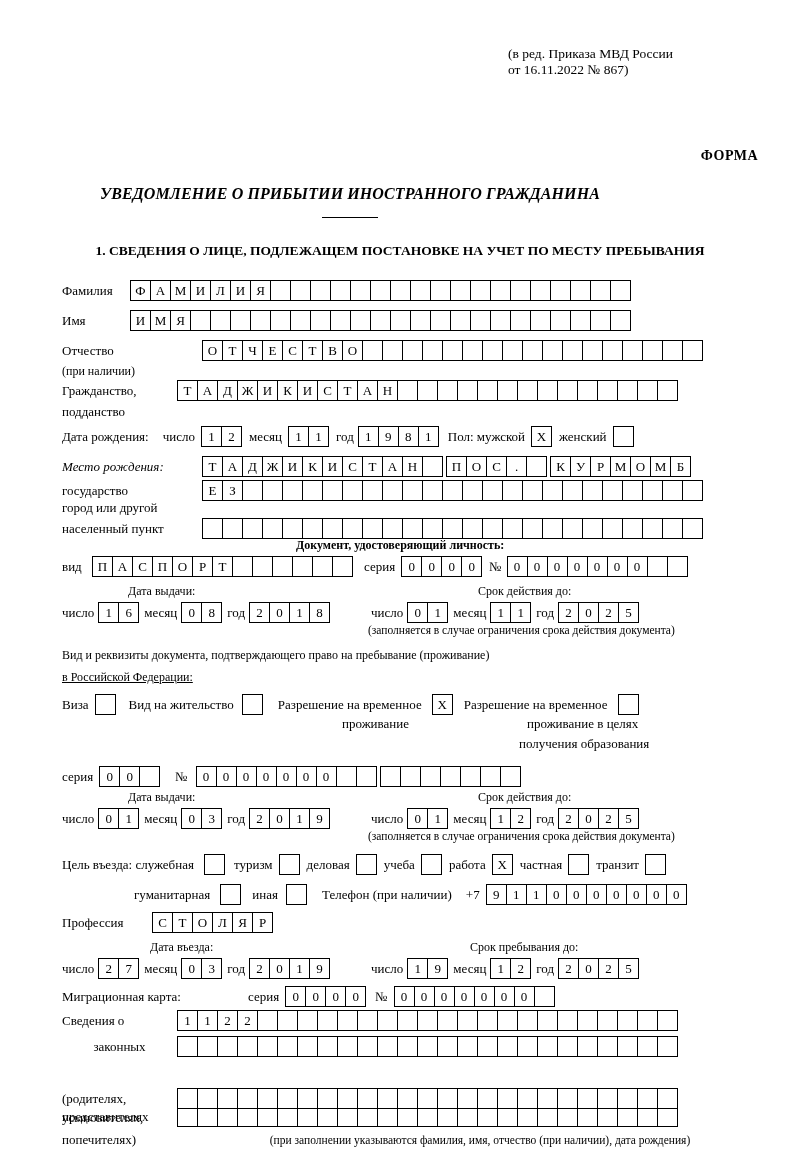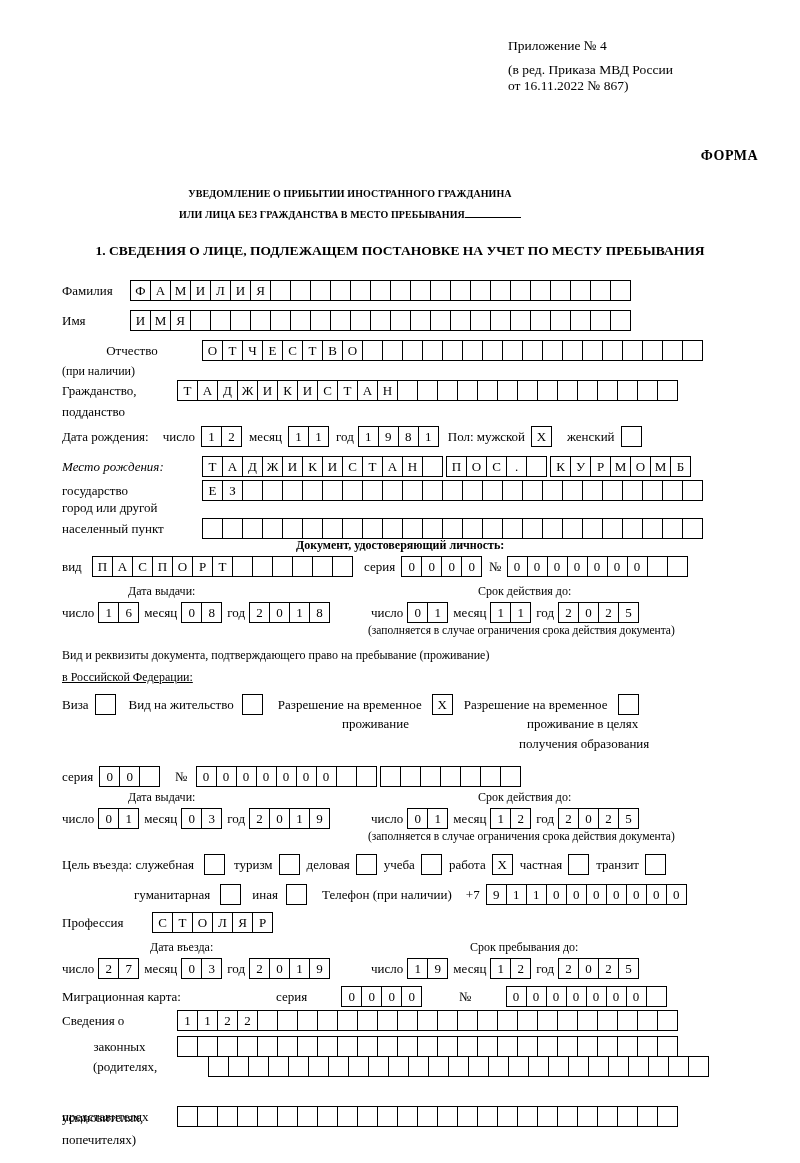--- a/index.html
+++ b/index.html
@@ -40,24 +40,25 @@
     font-size: 14px;
     font-weight: bold;
     letter-spacing: 0.5px;
   }
   .title {
     position: absolute;
     top: 184px;
     left: 0;
     width: 700px;
     text-align: center;
-    font-size: 10px;
+    font-size: 16px;
     font-weight: bold;
     line-height: 19px;
     letter-spacing: 0.1px;
+    font-style: italic;
   }
   .title .ul {
     display: inline-block;
     width: 56px;
     border-bottom: 1.5px solid #000;
     vertical-align: baseline;
     height: 14px;
   }
   .section1 {
     position: absolute;
@@ -104,31 +105,30 @@
     font-size: 11.5px;
     text-align: center;
   }
 </style>
 </head>
 <body>
 
 <div class="page">
 
   <div class="header-right">
-    <div>Приложение № 4</div>
     <div class="gap"></div>
     <div>(в ред. Приказа МВД России</div>
     <div>от 16.11.2022 № 867)</div>
   </div>
 
   <div class="forma">ФОРМА</div>
 
   <div class="title">
     <div>УВЕДОМЛЕНИЕ О ПРИБЫТИИ ИНОСТРАННОГО ГРАЖДАНИНА</div>
-    <div><span>ИЛИ ЛИЦА БЕЗ ГРАЖДАНСТВА В МЕСТО ПРЕБЫВАНИЯ</span><span class="ul"></span></div>
+    <div><span class="ul"></span></div>
   </div>
 
   <div class="section1">1. СВЕДЕНИЯ О ЛИЦЕ, ПОДЛЕЖАЩЕМ ПОСТАНОВКЕ НА УЧЕТ ПО МЕСТУ ПРЕБЫВАНИЯ</div>
 
   <div class="row" style="top:280px; left:62px;">
     <span class="lbl" style="width:68px;">Фамилия</span>
     <span class="boxes">
         <span class="cell">Ф</span>
         <span class="cell">А</span>
         <span class="cell">М</span>
@@ -182,21 +182,21 @@
         <span class="cell"></span>
         <span class="cell"></span>
         <span class="cell"></span>
         <span class="cell"></span>
         <span class="cell"></span>
         <span class="cell"></span>
       </span>
   </div>
 
   <div class="row" style="top:340px; left:62px;">
-    <span class="lbl" style="width:140px;text-align:center;">Отчество</span>
+    <span class="lbl" style="width:140px;">Отчество</span>
     <span class="boxes">
         <span class="cell">О</span>
         <span class="cell">Т</span>
         <span class="cell">Ч</span>
         <span class="cell">Е</span>
         <span class="cell">С</span>
         <span class="cell">Т</span>
         <span class="cell">В</span>
         <span class="cell">О</span>
         <span class="cell"></span>
@@ -272,21 +272,21 @@
     <span class="boxes" style="margin-left:4px;">
         <span class="cell">1</span>
         <span class="cell">9</span>
         <span class="cell">8</span>
         <span class="cell">1</span>
       </span>
     <span class="lbl" style="margin-left:10px;">Пол: мужской</span>
     <span class="boxes" style="margin-left:6px;">
         <span class="cell">Х</span>
       </span>
-    <span class="lbl" style="margin-left:16px;">женский</span>
+    <span class="lbl" style="margin-left:8px;">женский</span>
     <span class="boxes" style="margin-left:6px;">
         <span class="cell"></span>
       </span>
   </div>
 
   <div class="row" style="top:456px; left:62px;">
     <span class="lbl" style="width:140px;font-style:italic;">Место рождения:</span>
     <span class="boxes">
         <span class="cell">Т</span>
         <span class="cell">А</span>
@@ -685,21 +685,21 @@
       </span>
     <span class="lbl" style="margin-left:6px;">год</span>
     <span class="boxes" style="margin-left:4px;">
         <span class="cell">2</span>
         <span class="cell">0</span>
         <span class="cell">2</span>
         <span class="cell">5</span>
       </span>
   </div>
 
-  <div class="row" style="top:986px; left:62px;gap:28px;">
+  <div class="row" style="top:986px; left:62px;">
     <span class="lbl" style="width:186px;">Миграционная карта:</span>
     <span class="lbl">серия</span>
     <span class="boxes" style="margin-left:6px;">
         <span class="cell">0</span>
         <span class="cell">0</span>
         <span class="cell">0</span>
         <span class="cell">0</span>
       </span>
     <span class="lbl" style="margin-left:10px;">№</span>
     <span class="boxes" style="margin-left:6px;">
@@ -797,21 +797,21 @@
         <span class="cell"></span>
         <span class="cell"></span>
         <span class="cell"></span>
         <span class="cell"></span>
         <span class="cell"></span>
         <span class="cell"></span>
         <span class="cell"></span>
         <span class="cell"></span>
       </span>
   </div>
-  <div class="row" style="top:1056px; left:62px;margin-left:31px;">
+  <div class="row" style="top:1088px; left:62px;">
     <span class="lbl" style="width:115px;">(родителях,</span>
     <span class="boxes">
         <span class="cell"></span>
         <span class="cell"></span>
         <span class="cell"></span>
         <span class="cell"></span>
         <span class="cell"></span>
         <span class="cell"></span>
         <span class="cell"></span>
         <span class="cell"></span>
@@ -834,14 +834,17 @@
         <span class="cell"></span>
       </span>
   </div>
   <div class="row" style="top:1110px; left:62px;">
     <span class="lbl">усыновителях,</span>
   </div>
   <div class="row" style="top:1132px; left:62px;">
     <span class="lbl">попечителях)</span>
   </div>
 
+  <div class="centered-note" style="top:1134px; left:200px; width:560px;">
+    <span>(при заполнении указываются фамилия, имя, отчество (при наличии), дата рождения)</span>
+  </div>
 
 </div>
 
 </body></html>

